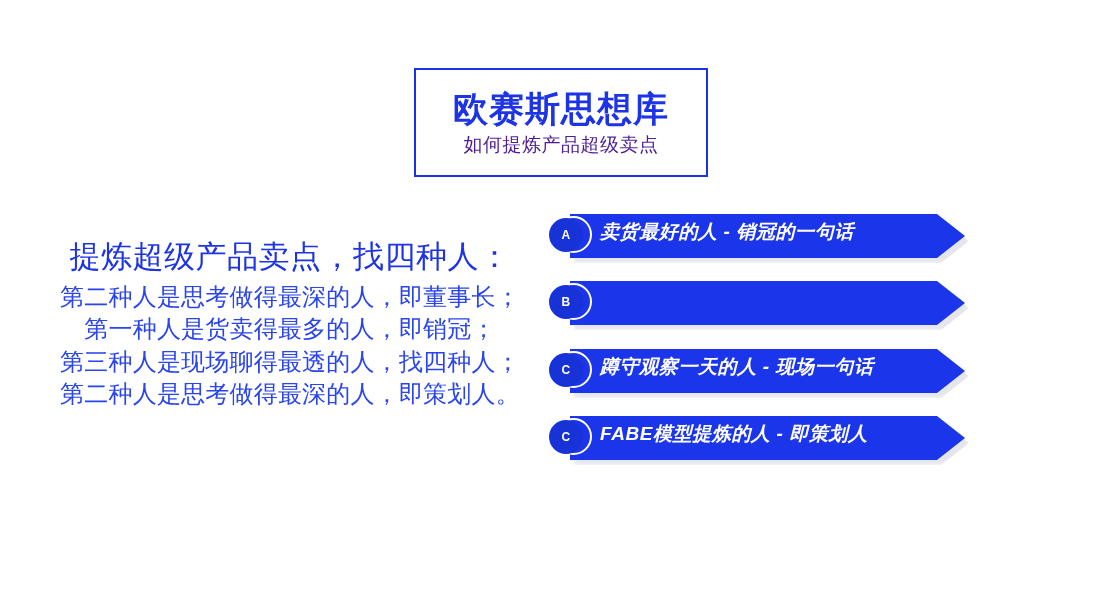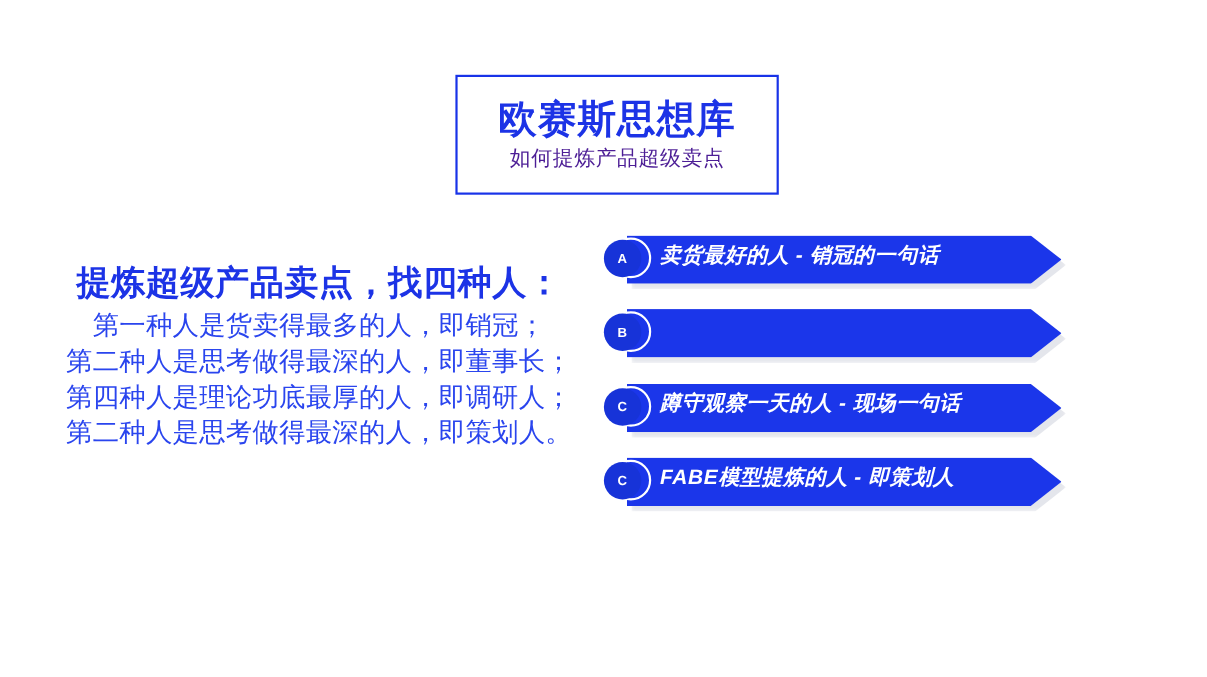--- a/index.html
+++ b/index.html
@@ -58,21 +58,21 @@
   
   .left-block {
     position: absolute;
     left: 40px;
     top: 238px;
     width: 500px;
     text-align: center;
   }
   .left-heading {
     font-size: 31px;
-    font-weight: bold;
+    font-weight: normal;
     color: #1C33E6;
     letter-spacing: 0.5px;
     line-height: 1.25;
     white-space: nowrap;
     margin-bottom: 4px;
   }
   .left-lines {
     display: block;
   }
   .left-line {
@@ -186,23 +186,23 @@
 <div class="slide">
 
   <div class="title-box">
     <div class="title-main">欧赛斯思想库</div>
     <div class="title-sub">如何提炼产品超级卖点</div>
   </div>
 
   <div class="left-block">
     <div class="left-heading">提炼超级产品卖点，找四种人：</div>
     <div class="left-lines">
+      <div class="left-line">第二种人是思考做得最深的人，即董事长；</div>
       <div class="left-line">第一种人是货卖得最多的人，即销冠；</div>
-      <div class="left-line">第二种人是思考做得最深的人，即董事长；</div>
-      <div class="left-line">第四种人是理论功底最厚的人，即调研人；</div>
+      <div class="left-line">第三种人是现场聊得最透的人，找四种人；</div>
       <div class="left-line">第二种人是思考做得最深的人，即策划人。</div>
     </div>
   </div>
 
   <div class="arrows">
 
     <div class="arrow-row r0">
       <div class="arrow-shadow"></div>
       <div class="arrow-shape"></div>
       <div class="arrow-text">卖货最好的人 - 销冠的一句话</div>

